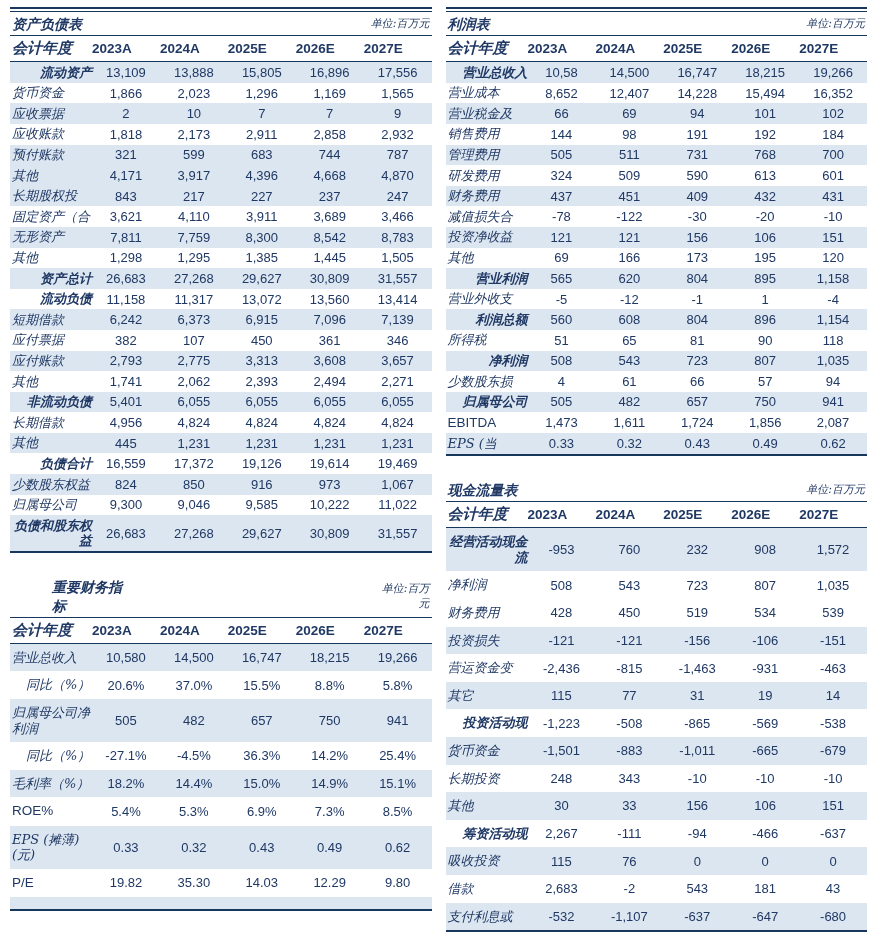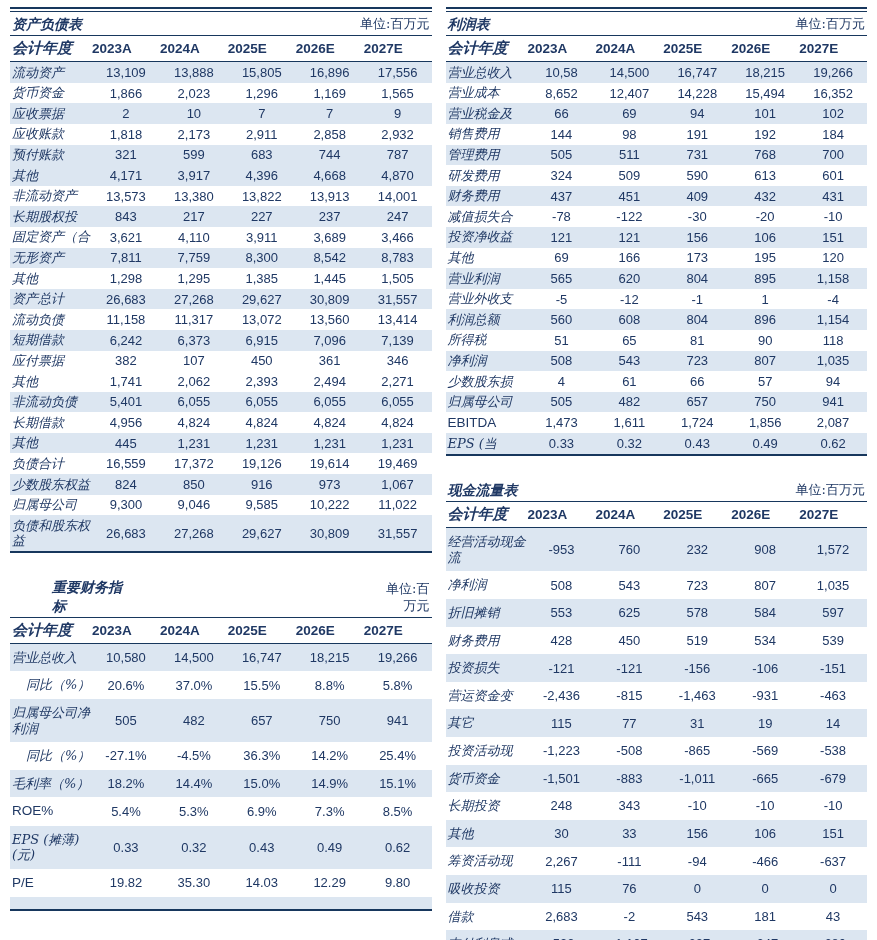--- a/index.html
+++ b/index.html
@@ -16,30 +16,30 @@
   }
   .page{display:flex;gap:14px;padding:7px 10px 0 10px;}
   .col{width:424px;}
 
   .fin-table{border-bottom:2px solid var(--navy-border);}
   .fin-table.mb{margin-bottom:22px;}
 
   .double-rule{border-top:2px solid var(--navy-border);height:5px;border-bottom:1.5px solid var(--navy-border);}
 
   .title-row{
-    display:flex;justify-content:space-between;align-items:flex-end;
+    display:flex;justify-content:space-between;align-items:center;
     padding:3px 2px 2px 2px;border-bottom:1px solid var(--navy-border);
   }
   .t-title{
     font-family:"DejaVu Serif",serif;font-style:italic;font-weight:bold;
     font-size:14px;line-height:1.3;
   }
   .t-unit{
-    font-family:"DejaVu Serif",serif;
-    font-size:13px;line-height:1.3;white-space:nowrap;
+    font-family:"DejaVu Serif",serif;font-style:italic;
+    font-size:11px;line-height:1.3;white-space:nowrap;
   }
   .narrow .t-title{max-width:76px;white-space:normal;margin-left:40px;}
   .narrow .t-unit{max-width:50px;white-space:normal;text-align:right;}
 
   .head-row{
     display:flex;align-items:center;
     border-bottom:1.5px solid var(--navy-border);
     padding:3px 0;font-weight:bold;
   }
   .head-label{
@@ -50,21 +50,21 @@
 
   .trow{display:flex;align-items:center;padding:2.5px 0;}
   .roomy .trow{padding:6px 0;}
   .trow.stripe{background:var(--stripe);}
   .lab{
     width:82px;padding-left:2px;font-size:13px;line-height:1.2;
     word-break:break-all;
   }
   .lab.cjk{font-family:"DejaVu Serif",serif;font-style:italic;}
   .lab.lat{font-family:"Liberation Sans",sans-serif;font-size:13.5px;}
-  .trow.bold .lab{font-weight:normal;}
+  .trow.bold .lab{font-weight:bold;text-align:right;}
   .trow.indent .lab{padding-left:16px;}
   .val{flex:1;text-align:center;font-size:13px;font-family:"Liberation Sans",sans-serif;}
 </style>
 </head>
 <body>
 
 <div class="page">
 
   <div class="col">
 
@@ -119,28 +119,20 @@
             <span class="val">744</span>
             <span class="val">787</span>
           </div>
           <div class="trow stripe">
             <span class="lab cjk">其他</span>
             <span class="val">4,171</span>
             <span class="val">3,917</span>
             <span class="val">4,396</span>
             <span class="val">4,668</span>
             <span class="val">4,870</span>
-          </div>
-          <div class="trow bold">
-            <span class="lab cjk">非流动资产</span>
-            <span class="val">13,573</span>
-            <span class="val">13,380</span>
-            <span class="val">13,822</span>
-            <span class="val">13,913</span>
-            <span class="val">14,001</span>
           </div>
           <div class="trow stripe">
             <span class="lab cjk">长期股权投</span>
             <span class="val">843</span>
             <span class="val">217</span>
             <span class="val">227</span>
             <span class="val">237</span>
             <span class="val">247</span>
           </div>
           <div class="trow">
@@ -192,20 +184,28 @@
             <span class="val">7,139</span>
           </div>
           <div class="trow">
             <span class="lab cjk">应付票据</span>
             <span class="val">382</span>
             <span class="val">107</span>
             <span class="val">450</span>
             <span class="val">361</span>
             <span class="val">346</span>
           </div>
+          <div class="trow stripe">
+            <span class="lab cjk">应付账款</span>
+            <span class="val">2,793</span>
+            <span class="val">2,775</span>
+            <span class="val">3,313</span>
+            <span class="val">3,608</span>
+            <span class="val">3,657</span>
+          </div>
           <div class="trow">
             <span class="lab cjk">其他</span>
             <span class="val">1,741</span>
             <span class="val">2,062</span>
             <span class="val">2,393</span>
             <span class="val">2,494</span>
             <span class="val">2,271</span>
           </div>
           <div class="trow stripe bold">
             <span class="lab cjk">非流动负债</span>
@@ -533,28 +533,20 @@
             <span class="val">1,572</span>
           </div>
           <div class="trow">
             <span class="lab cjk">净利润</span>
             <span class="val">508</span>
             <span class="val">543</span>
             <span class="val">723</span>
             <span class="val">807</span>
             <span class="val">1,035</span>
           </div>
-          <div class="trow stripe">
-            <span class="lab cjk">折旧摊销</span>
-            <span class="val">553</span>
-            <span class="val">625</span>
-            <span class="val">578</span>
-            <span class="val">584</span>
-            <span class="val">597</span>
-          </div>
           <div class="trow">
             <span class="lab cjk">财务费用</span>
             <span class="val">428</span>
             <span class="val">450</span>
             <span class="val">519</span>
             <span class="val">534</span>
             <span class="val">539</span>
           </div>
           <div class="trow stripe">
             <span class="lab cjk">投资损失</span>

